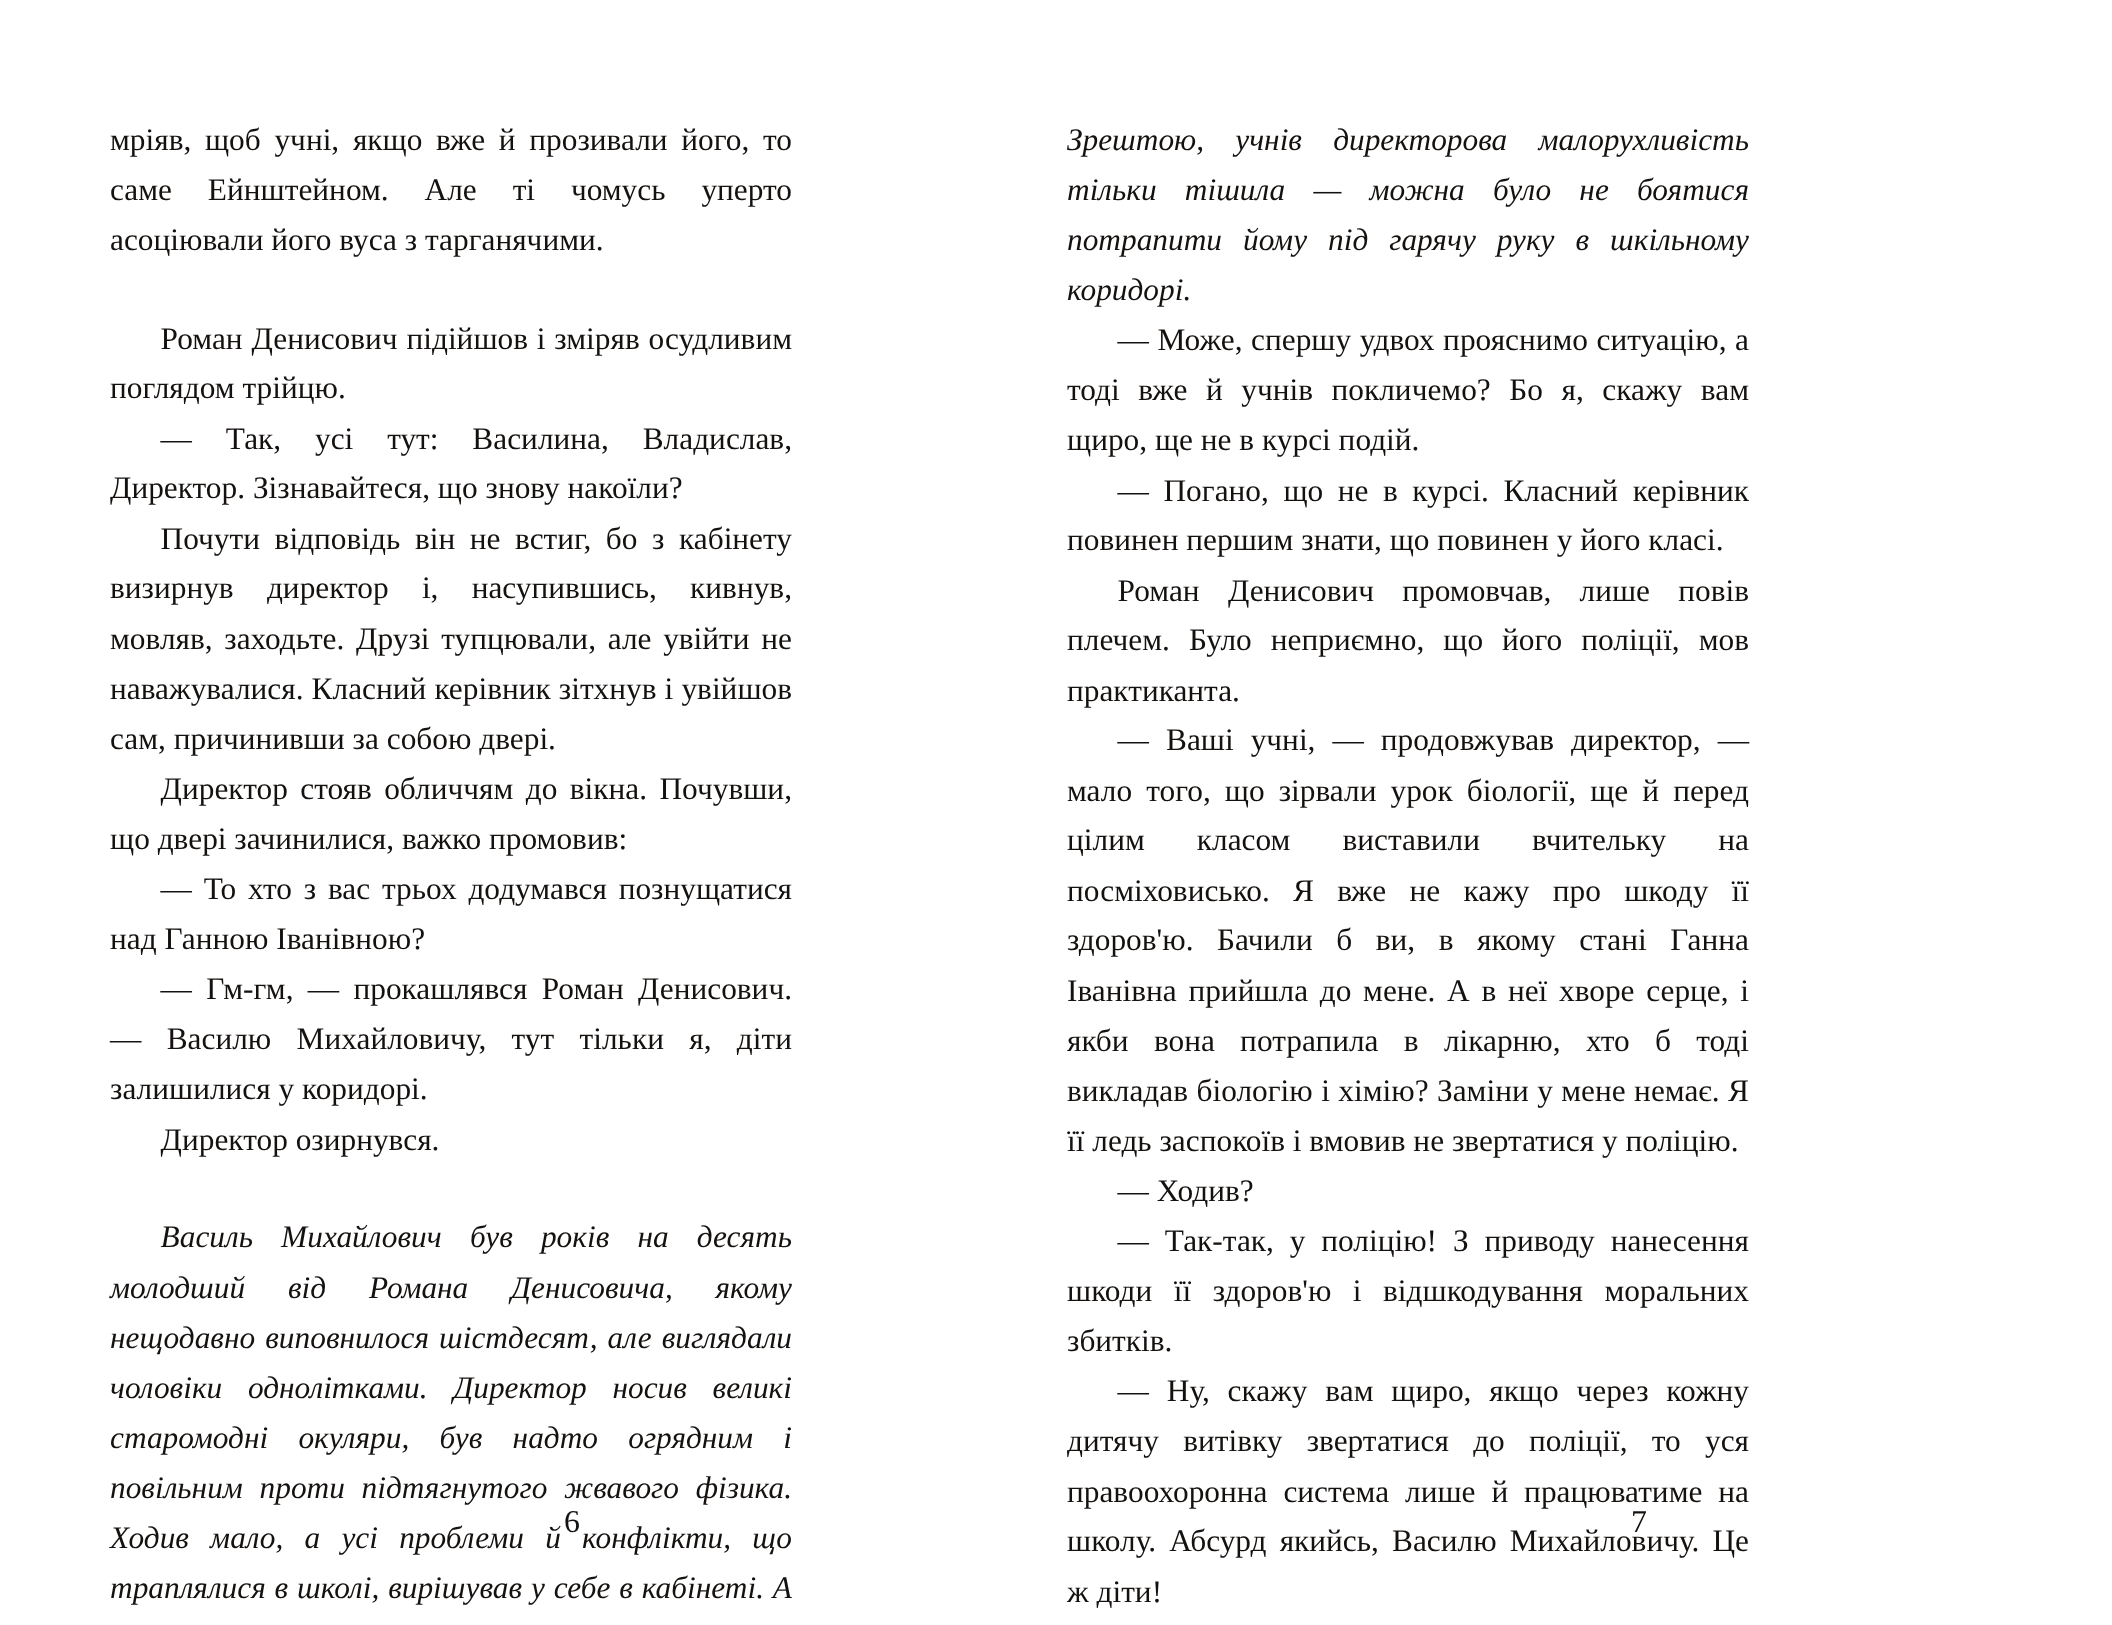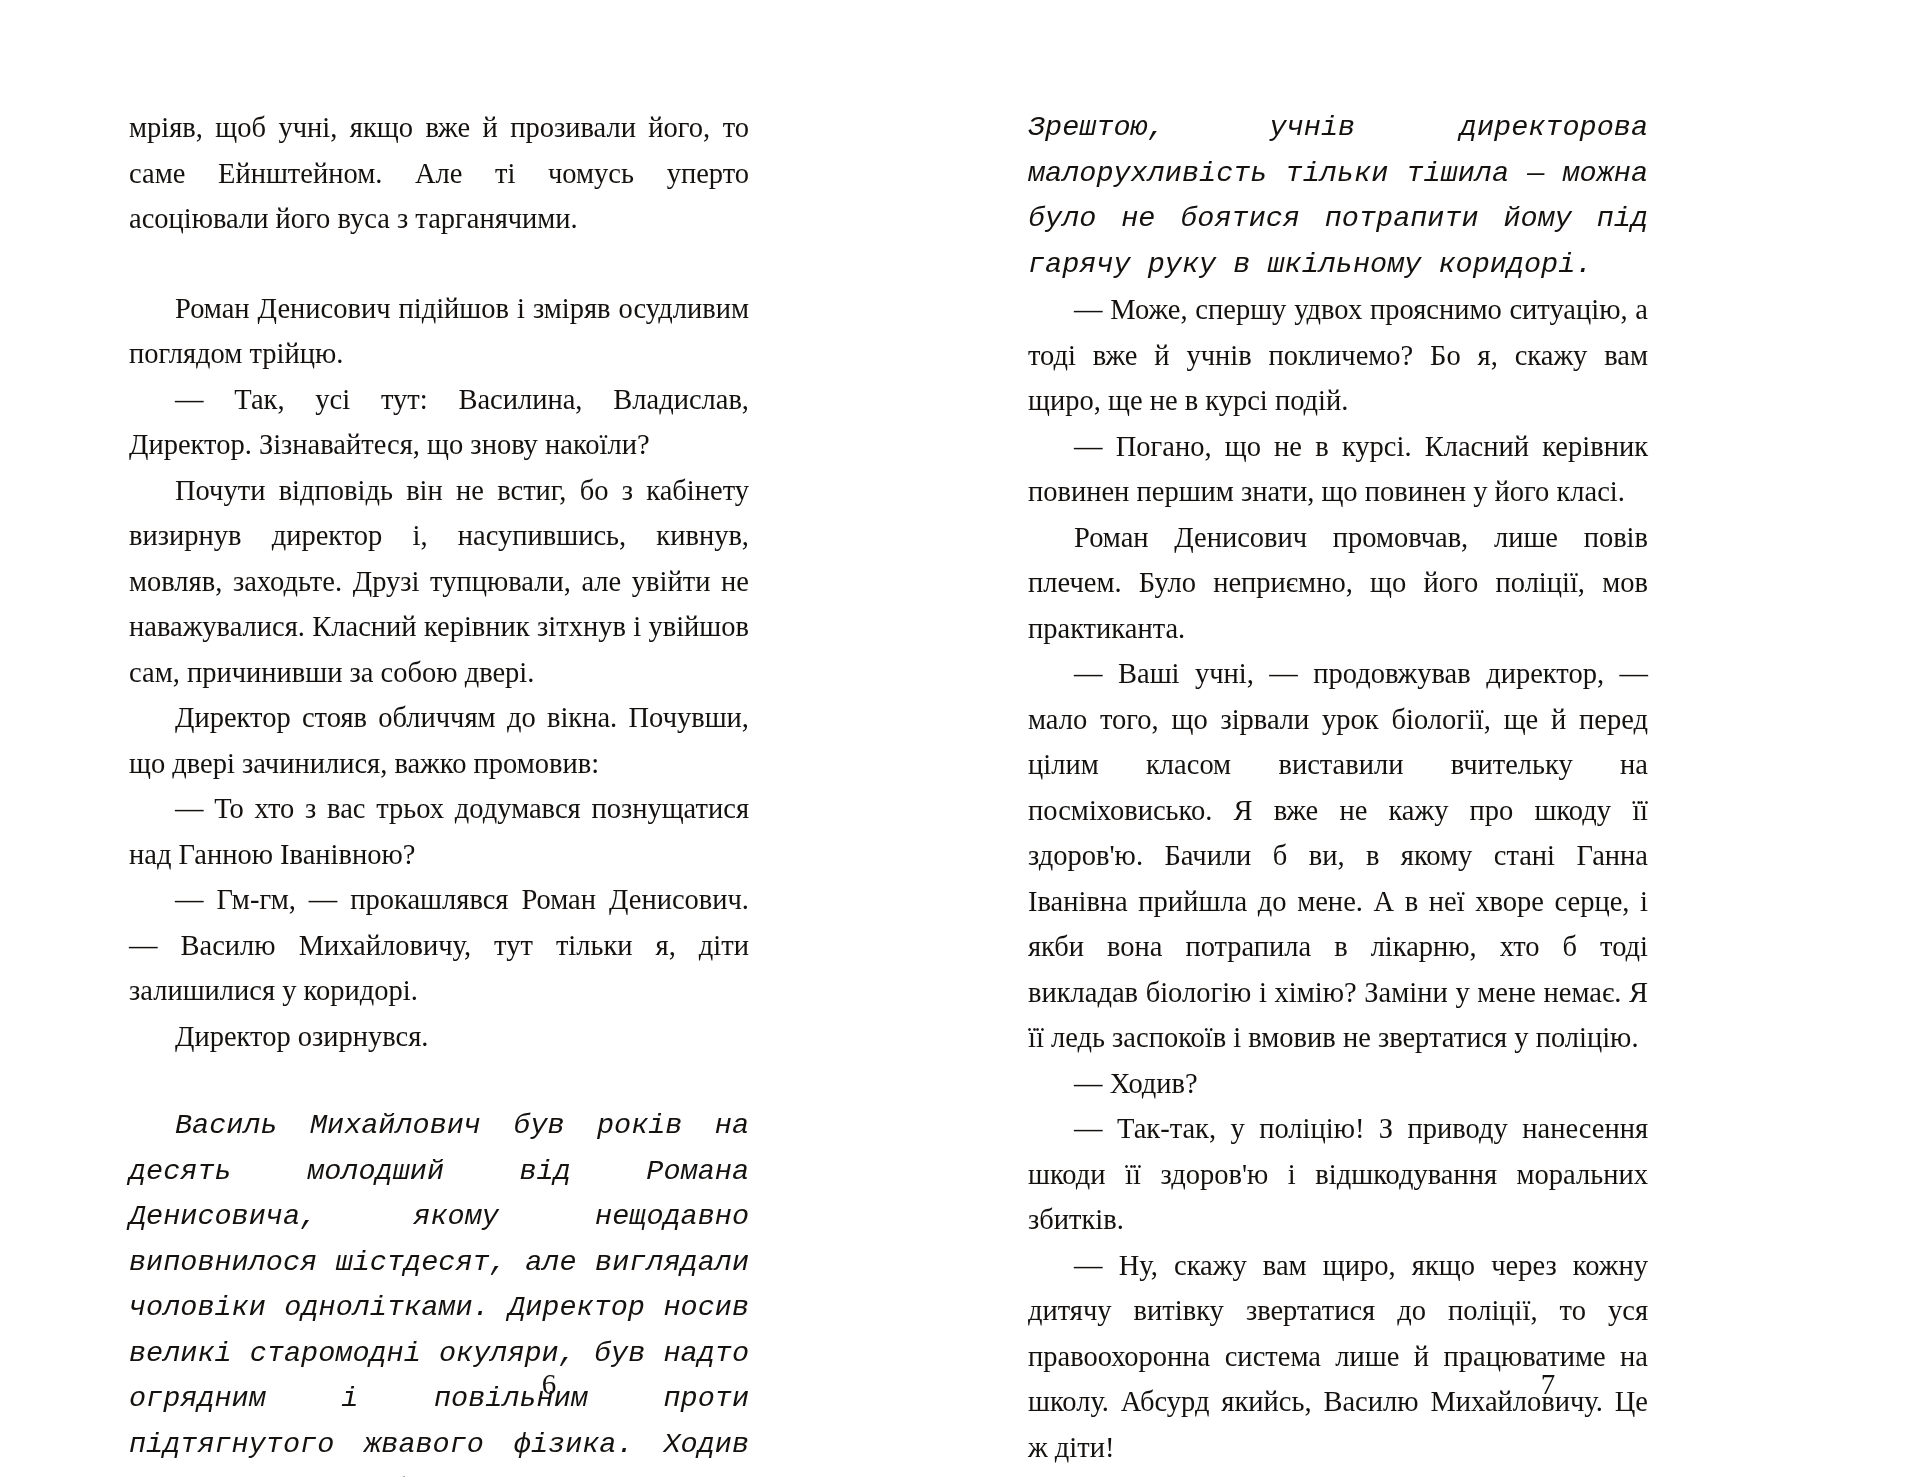--- a/index.html
+++ b/index.html
@@ -19,21 +19,20 @@
     position: absolute;
     inset: 0;
     display: flex;
     justify-content: space-between;
   }
   .page {
     position: relative;
     width: 960px;
     height: 1477px;
     box-sizing: border-box;
-    margin-left: 29px;
   }
   .page-left  { padding: 105px 240px 0 100px; }
   .page-right { padding: 105px 100px 0 10px; }
 
   .textblock {
     width: 620px;
     font-size: 28.5px;
     line-height: 45.5px;
     text-align: justify;
     text-justify: inter-word;
@@ -45,21 +44,21 @@
   }
 
   p {
     margin: 0;
     text-indent: 46px;
     hyphens: manual;
   }
   p.noindent { text-indent: 0; }
   p.italic {
     font-style: italic;
-    font-family: Liberation Mono, monospace;
+    font-family: Liberation Serif, serif;
   }
   p.gap-before { margin-top: 44px; }
 
   .folio {
     position: absolute;
     bottom: 78px;
     font-size: 29px;
     line-height: 1;
     color: #14110f;
     font-family: "Liberation Serif", "DejaVu Serif", serif;

